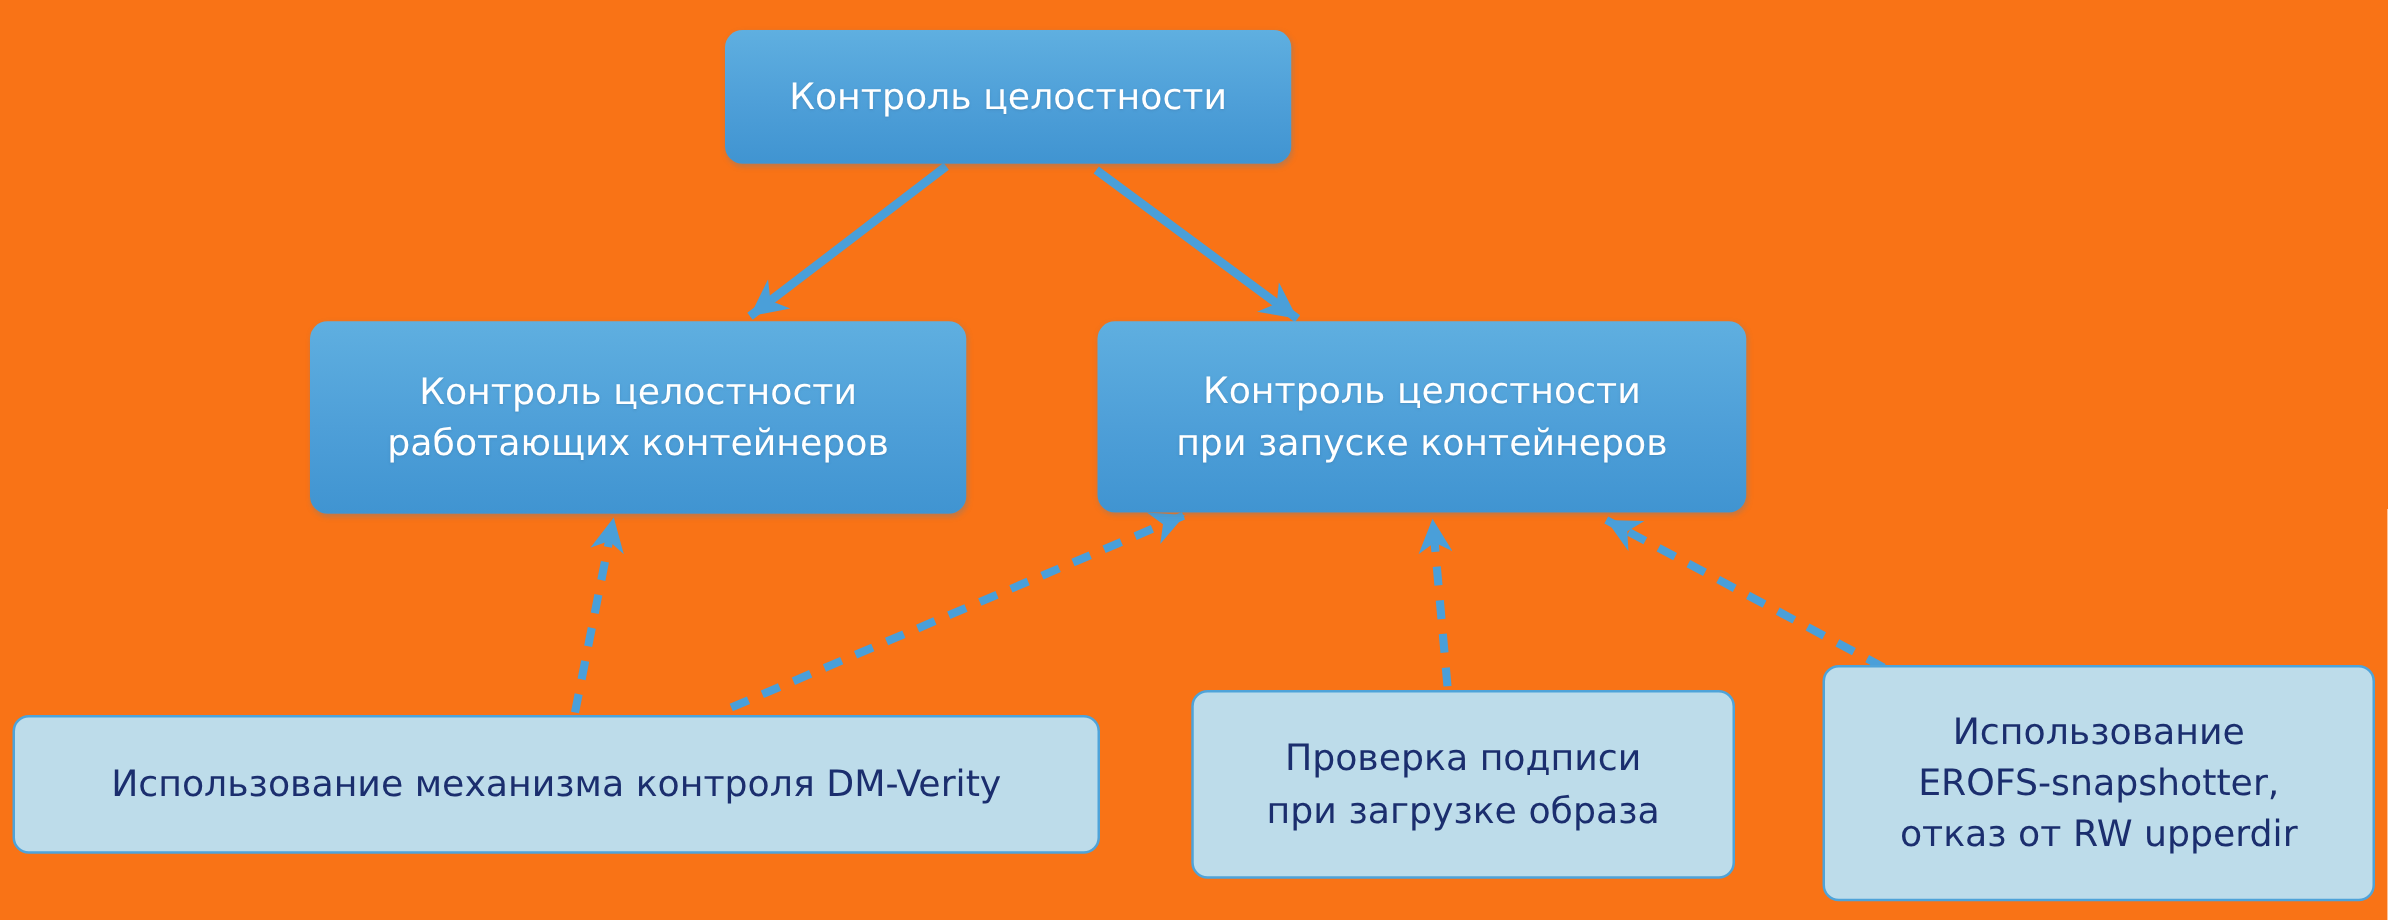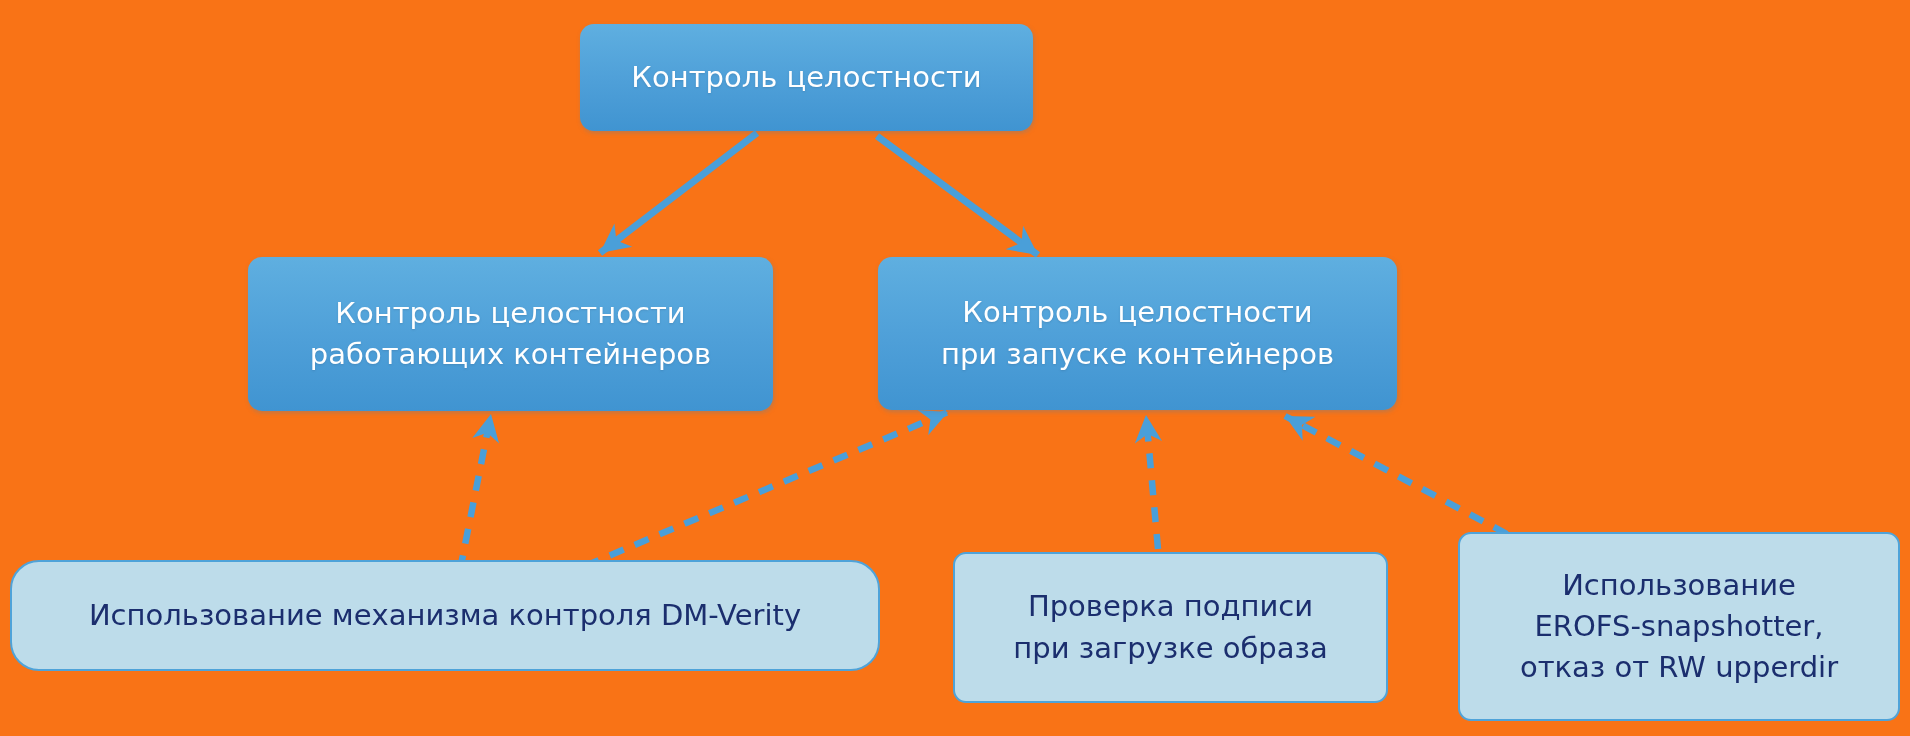--- a/index.html
+++ b/index.html
@@ -45,21 +45,21 @@
   .node-light {
     background: #bddcea;
     border: 2px solid #4fa3d9;
     border-radius: 13px;
     color: #1b2e6e;
     font-size: 29px;
   }
   #node-root    { left: 580px;  top: 24px;  width: 453px; height: 107px; }
   #node-running { left: 248px;  top: 257px; width: 525px; height: 154px; }
   #node-startup { left: 878px;  top: 257px; width: 519px; height: 153px; }
-  #node-dm      { left: 10px;   top: 560px; width: 870px; height: 111px; border-radius: 29px; }
+  #node-dm      { left: 10px;   top: 572px; width: 870px; height: 111px; }
   #node-sig     { left: 953px;  top: 552px; width: 435px; height: 151px; }
   #node-erofs   { left: 1458px; top: 532px; width: 442px; height: 189px; }
 </style>
 </head>
 <body>
 
 <div id="stage">
 
   <svg id="edges-layer" viewBox="0 0 1910 736" xmlns="http://www.w3.org/2000/svg">
     <defs>

